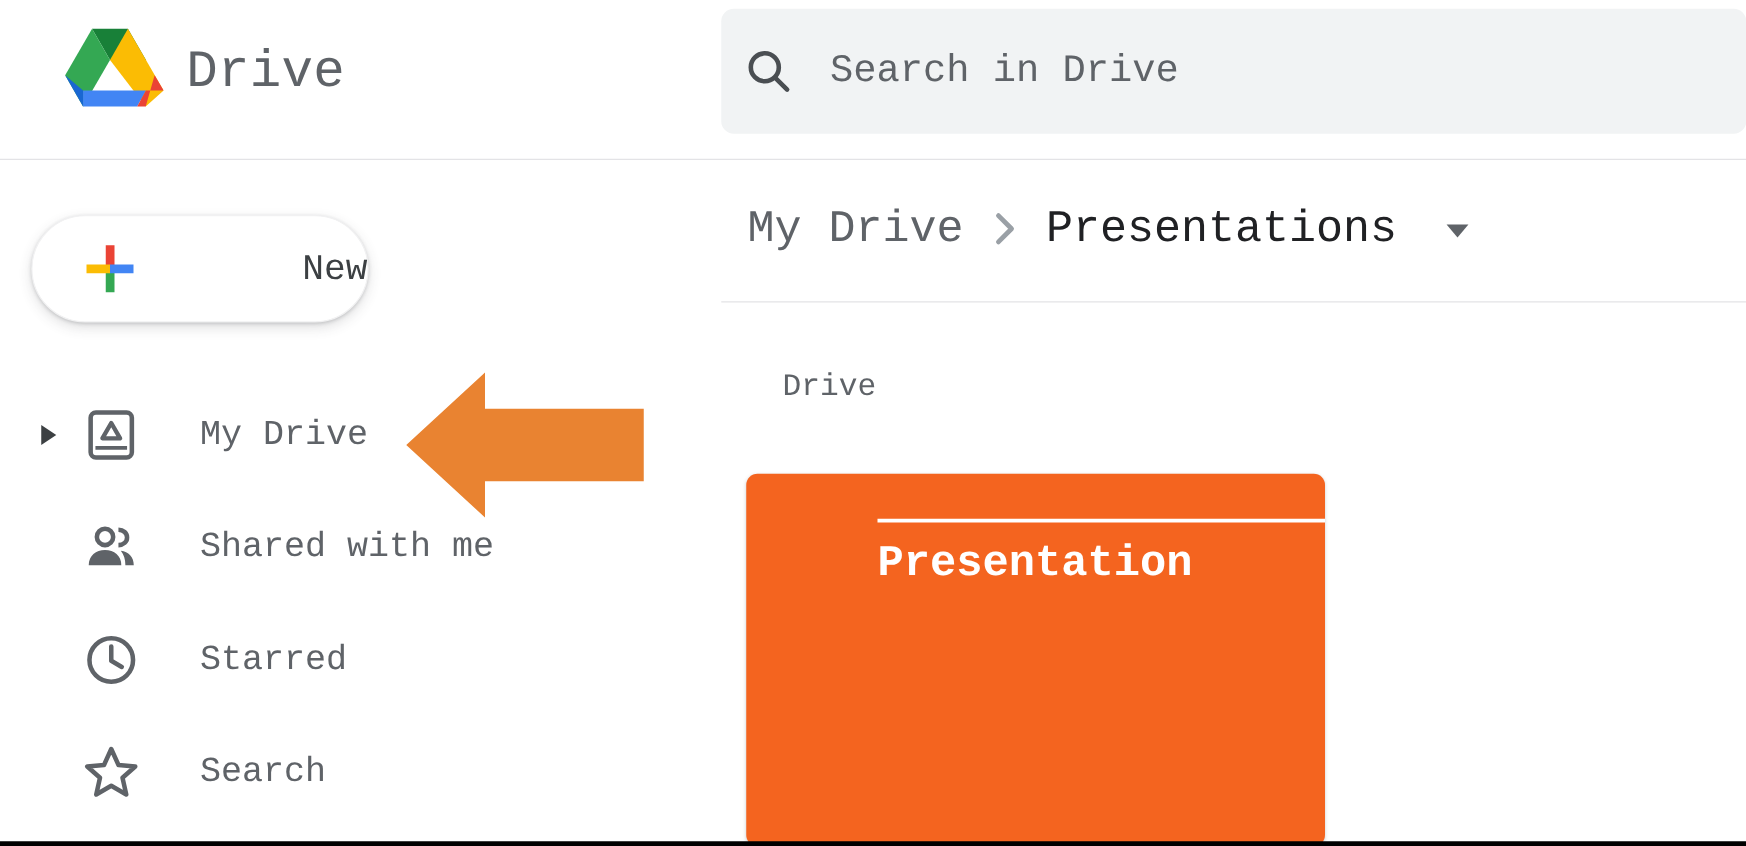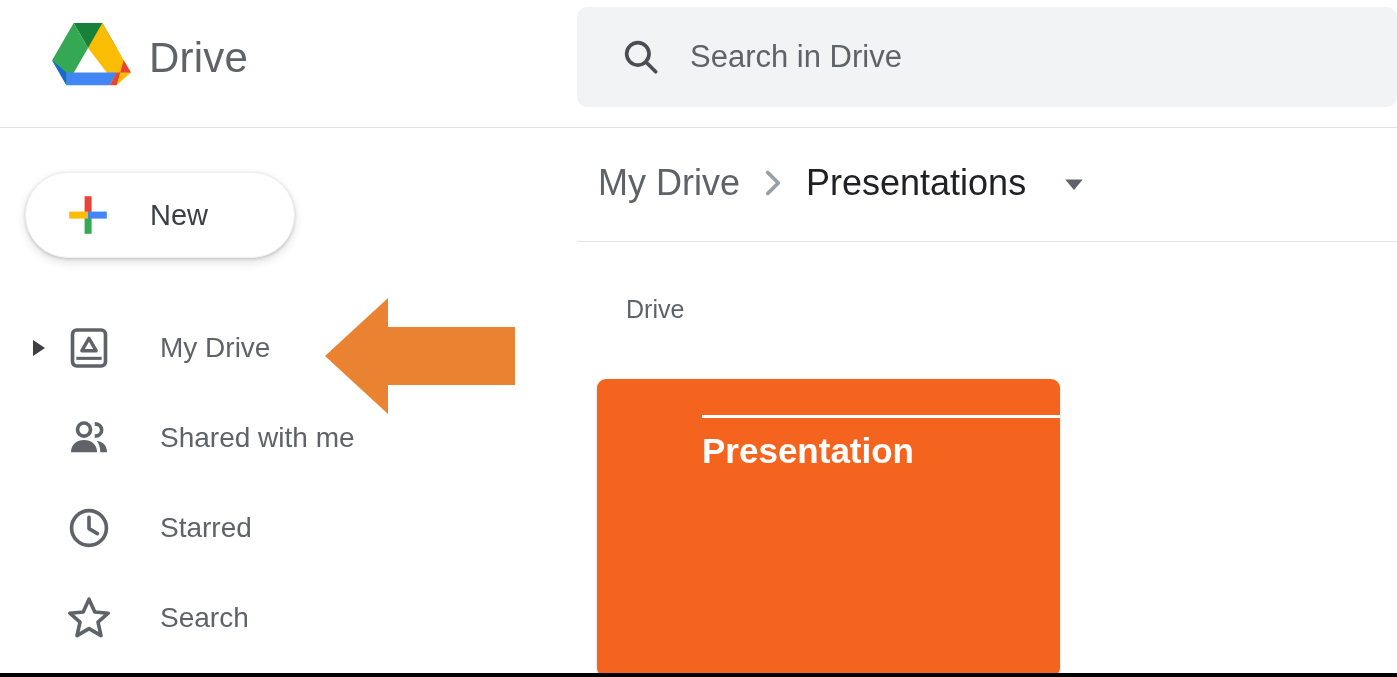--- a/index.html
+++ b/index.html
@@ -10,20 +10,21 @@
     overflow: hidden;
     background: #ffffff;
     font-family: "Liberation Sans", sans-serif;
   }
 
   #app {
     position: relative;
     width: 1397px;
     height: 518px;
     background: #ffffff;
+    font-family: Liberation Mono, monospace;
   }
 
   
   .header {
     position: absolute;
     left: 0; top: 0;
     width: 1397px;
     height: 128px;
     background: #ffffff;
   }
@@ -58,21 +59,21 @@
   
   .search-bar {
     position: absolute;
     left: 577px; top: 7px;
     width: 820px;
     height: 100px;
     background: #f1f3f4;
     border-radius: 10px;
     display: flex;
     align-items: center;
-    padding-left: 43px;
+    padding-left: 17px;
     gap: 28px;
   }
 
   .search-icon { width: 42px; height: 42px; flex: 0 0 auto; display: block; }
 
   .search-placeholder {
     font-size: 31px;
     color: #5f6368;
     font-weight: 400;
     white-space: nowrap;
@@ -94,20 +95,21 @@
     height: 86px;
     background: #ffffff;
     border: 1px solid #f1f1f2;
     border-radius: 43px;
     box-shadow: 0 1px 3px rgba(60,64,67,0.22), 0 4px 10px rgba(60,64,67,0.16);
     display: flex;
     align-items: center;
     padding-left: 38px;
     gap: 38px;
     cursor: pointer;
+    justify-content: space-between;
   }
 
   .plus-icon { width: 48px; height: 48px; display: block; flex: 0 0 auto; }
 
   .new-label {
     font-size: 29px;
     color: #3c4043;
     font-weight: 400;
     white-space: nowrap;
   }

